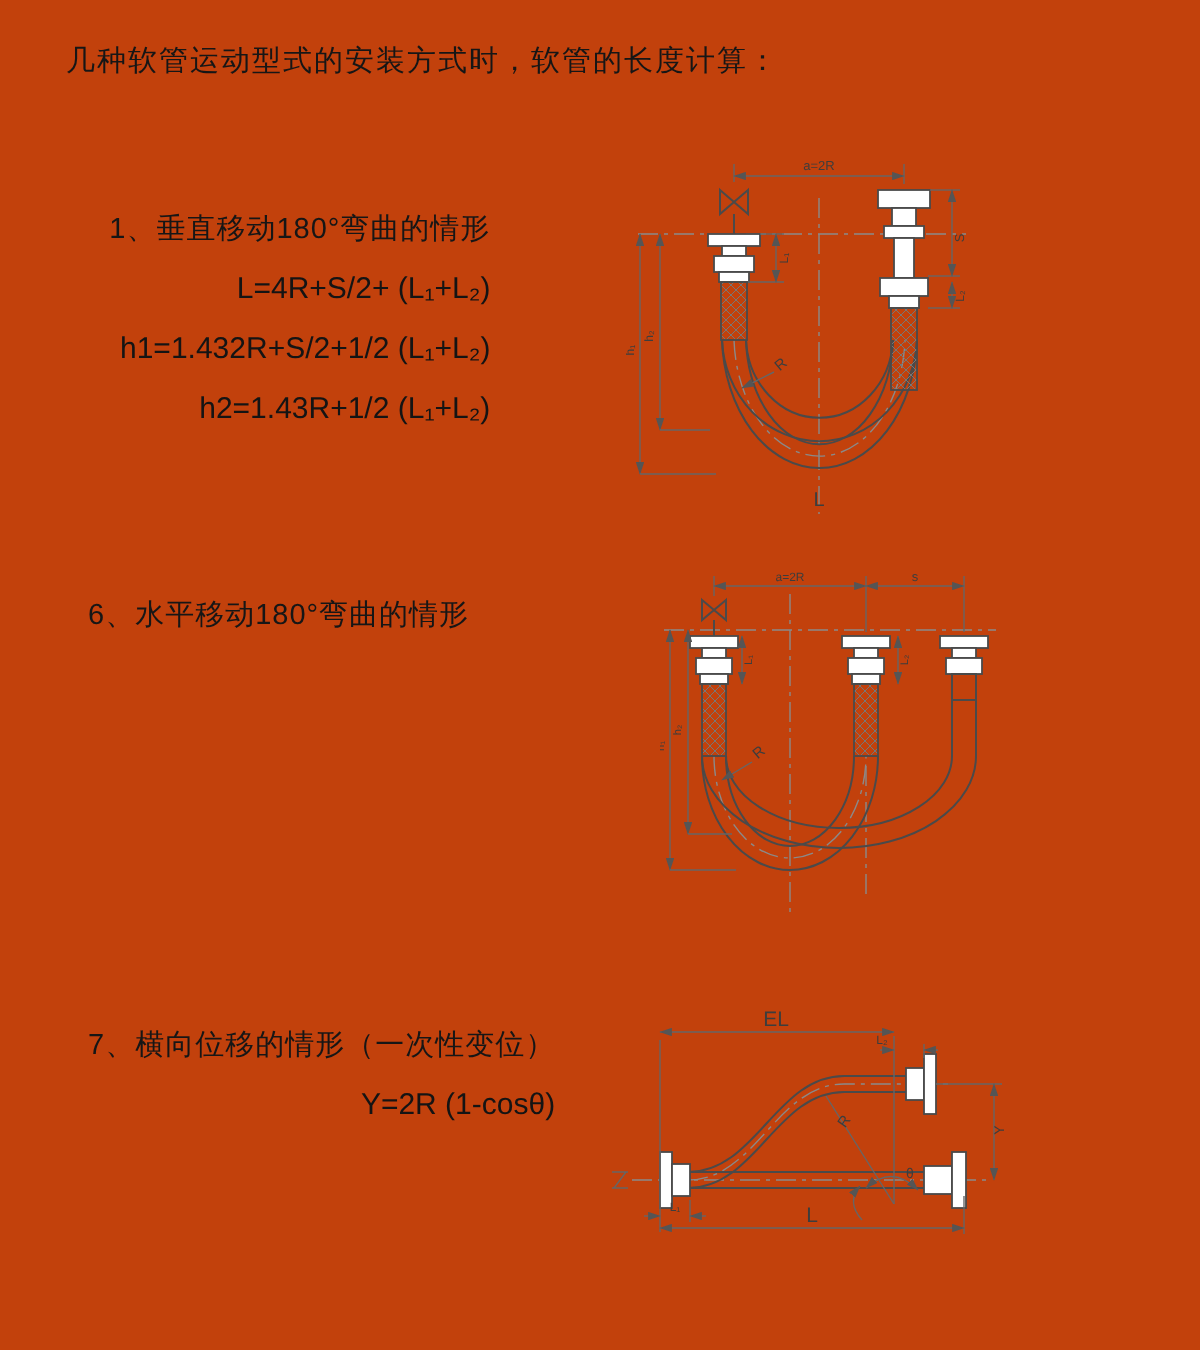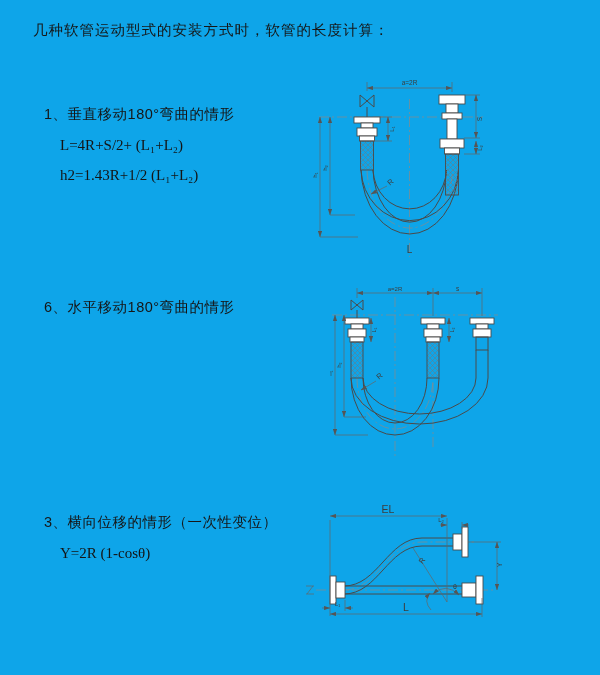--- a/index.html
+++ b/index.html
@@ -1,42 +1,43 @@
 <!DOCTYPE html>
 <html><head>
 <meta charset="utf-8">
 <style>
   html,body{margin:0;padding:0;background:#fff;}
   #page{
-    position:relative;width:600px;height:675px;background:#0ea5e9;overflow:hidden;
+    position:relative;width:600px;height:675px;background:#c2410c;overflow:hidden;
     font-family:"Liberation Sans","DejaVu Sans",sans-serif;color:#1a1a1a;
   }
   .title{position:absolute;left:33px;top:21px;font-size:14.5px;letter-spacing:1px;color:#161616;}
-  .sec{position:absolute;left:44px;}
+  .sec{position:absolute;left:44px;text-align:right;}
   .sec-h{font-size:14.5px;letter-spacing:0.5px;color:#161616;white-space:nowrap;}
-  .fm{font-size:15px;margin-left:16px;margin-top:12px;line-height:18px;color:#141414;white-space:nowrap;font-family:Liberation Serif, serif;}
+  .fm{font-size:15px;margin-left:16px;margin-top:12px;line-height:18px;color:#141414;white-space:nowrap;}
   .diag{position:absolute;}
   svg{display:block;}
   svg text{font-family:"Liberation Sans","DejaVu Sans",sans-serif;fill:#3d3d3d;}
   .ol{stroke:#4a4a4a;stroke-width:1;fill:none;}
   .olr{stroke:#4a4a4a;stroke-width:0.9;fill:#ffffff;}
   .cl{stroke:#8a8a8a;stroke-width:0.7;fill:none;stroke-dasharray:10 3 2 3;}
   .dm{stroke:#666;stroke-width:0.7;fill:none;}
   .braid{stroke:#4a4a4a;stroke-width:0.9;}
 </style>
 </head>
 <body>
 
 <div id="page">
 
   <div class="title">几种软管运动型式的安装方式时，软管的长度计算：</div>
 
   <div class="sec" style="top:105px">
     <div class="sec-h">1、垂直移动180°弯曲的情形</div>
     <div class="fm">L=4R+S/2+ (L₁+L₂)</div>
+    <div class="fm">h1=1.432R+S/2+1/2 (L₁+L₂)</div>
     <div class="fm">h2=1.43R+1/2 (L₁+L₂)</div>
   </div>
 
   <div class="diag" style="left:313px;top:75px">
     <svg width="287" height="185" viewBox="0 0 287 185">
       <defs>
         <marker id="a1" markerWidth="9" markerHeight="6" refX="8.5" refY="3" orient="auto-start-reverse">
           <path d="M0,0 L9,3 L0,6 Z" fill="#555"></path>
         </marker>
         <pattern id="hp1" width="5" height="5" patternUnits="userSpaceOnUse">
@@ -191,21 +192,21 @@
         <line class="dm" x1="14" y1="134" x2="36" y2="134"></line>
         <text x="10.5" y="82" font-size="5.5" text-anchor="middle" transform="rotate(-90 10.5 82)">h₂</text>
 
         <line class="dm" x1="46" y1="98" x2="31" y2="107" marker-end="url(#a2)"></line>
         <text x="51" y="95" font-size="7.5" text-anchor="middle" transform="rotate(-40 51 95)">R</text>
       </g>
     </svg>
   </div>
 
   <div class="sec" style="top:513px">
-    <div class="sec-h">3、横向位移的情形（一次性变位）</div>
+    <div class="sec-h">7、横向位移的情形（一次性变位）</div>
     <div class="fm">Y=2R (1-cosθ)</div>
   </div>
 
   <div class="diag" style="left:300px;top:498px">
     <svg width="300" height="147" viewBox="0 0 300 147">
       <defs>
         <marker id="a3" markerWidth="9" markerHeight="6" refX="8.5" refY="3" orient="auto-start-reverse">
           <path d="M0,0 L9,3 L0,6 Z" fill="#555"></path>
         </marker>
       </defs>

